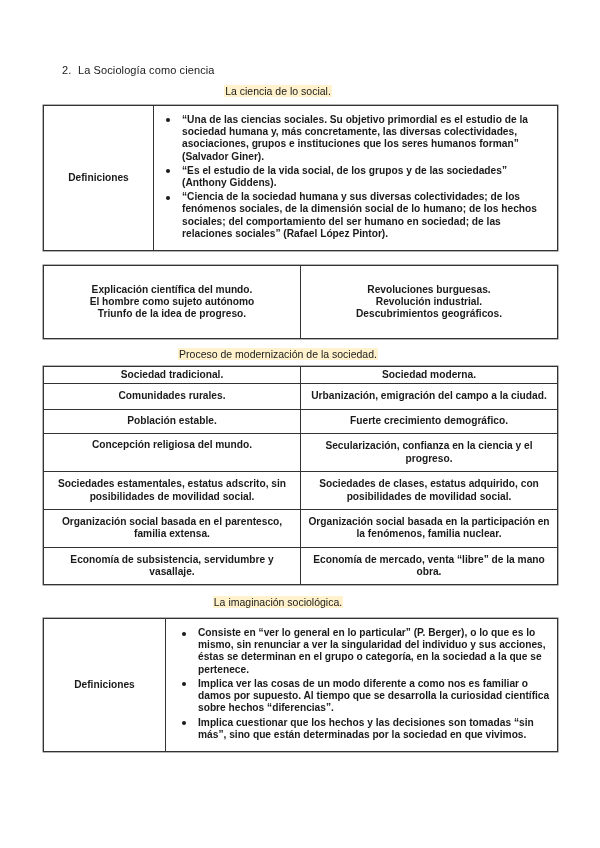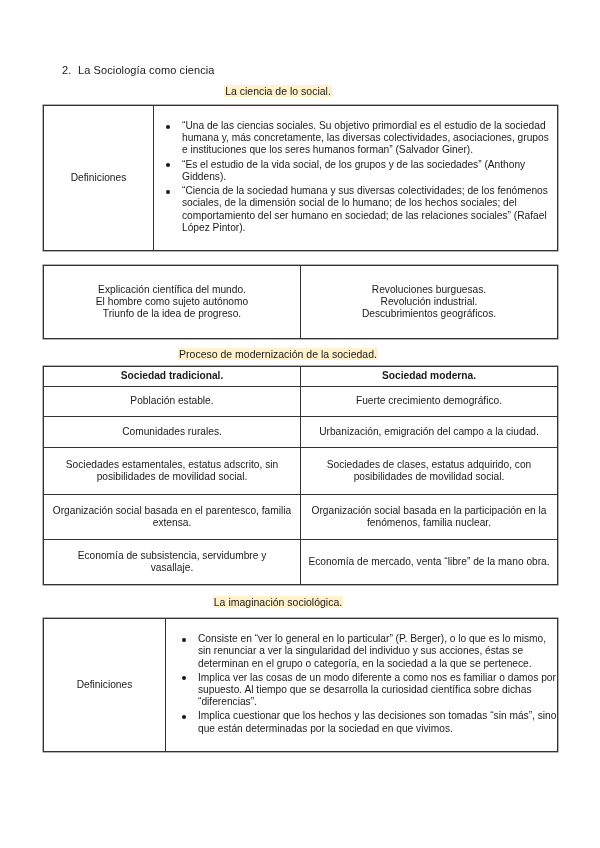--- a/index.html
+++ b/index.html
@@ -48,21 +48,21 @@
       position: absolute;
       border-collapse: collapse;
       font-size: 10.2px;
       line-height: 12.2px;
       table-layout: fixed;
     }
     td, th {
       border: 1px solid #333333;
       padding: 0;
       vertical-align: middle;
-      font-weight: normal;
+      font-weight: bold;
     }
     .outer {
       box-shadow: 0 0 0 0.5px #666;
     }
     .defs-label {
       text-align: center;
     }
     ul.bullets {
       margin: 0;
       padding: 3px 6px 3px 28px;
@@ -149,27 +149,31 @@
   <table class="outer" style="left:43px; top:366px; width:514px; height:219px;">
     <colgroup>
         <col style="width:257px">
         <col style="width:257px">
       </colgroup>
     <tbody>
         <tr style="height:16px;border-radius:6px;">
       <td class="center bold">Sociedad tradicional.</td>
       <td class="center bold">Sociedad moderna.</td>
     </tr>
+    <tr style="height:25px;">
+      <td class="center">Comunidades rurales.</td>
+      <td class="center">Urbanización, emigración del campo a la ciudad.</td>
+    </tr>
     <tr style="height:24px;">
       <td class="center">Población estable.</td>
       <td class="center">Fuerte crecimiento demográfico.</td>
     </tr>
-    <tr style="height:25px;">
-      <td class="center">Comunidades rurales.</td>
-      <td class="center">Urbanización, emigración del campo a la ciudad.</td>
+    <tr style="height:36px;">
+      <td class="center" style="vertical-align:top; padding-top:5px;">Concepción religiosa del mundo.</td>
+      <td class="center" style="padding:0 10px;">Secularización, confianza en la ciencia y el progreso.</td>
     </tr>
     <tr style="height:37px;margin-left:40px;">
       <td class="center" style="padding:0 6px;">Sociedades estamentales, estatus adscrito, sin posibilidades de movilidad social.</td>
       <td class="center" style="padding:0 6px;">Sociedades de clases, estatus adquirido, con posibilidades de movilidad social.</td>
     </tr>
     <tr style="height:36px;">
       <td class="center" style="padding:0 4px;">Organización social basada en el parentesco, familia extensa.</td>
       <td class="center" style="padding:0 2px;">Organización social basada en la participación en la fenómenos, familia nuclear.</td>
     </tr>
     <tr style="height:36px;">
@@ -187,21 +191,21 @@
     <colgroup>
         <col style="width:122px">
         <col style="width:392px">
       </colgroup>
     <tbody>
         <tr>
       <td class="defs-label">Definiciones</td>
       <td>
         <ul class="bullets" style="padding-left:32px; padding-right:0;">
           <li>Consiste en “ver lo general en lo particular” (P. Berger), o lo que es lo mismo, sin renunciar a ver la singularidad del individuo y sus acciones, éstas se determinan en el grupo o categoría, en la sociedad a la que se pertenece.</li>
-          <li>Implica ver las cosas de un modo diferente a como nos es familiar o damos por supuesto. Al tiempo que se desarrolla la curiosidad científica sobre dichas “diferencias”.</li>
+          <li>Implica ver las cosas de un modo diferente a como nos es familiar o damos por supuesto. Al tiempo que se desarrolla la curiosidad científica sobre hechos “diferencias”.</li>
           <li>Implica cuestionar que los hechos y las decisiones son tomadas “sin más”, sino que están determinadas por la sociedad en que vivimos.</li>
         </ul>
       </td>
     </tr>
   </tbody>
     </table>
 
 </div>
 
 </body></html>

